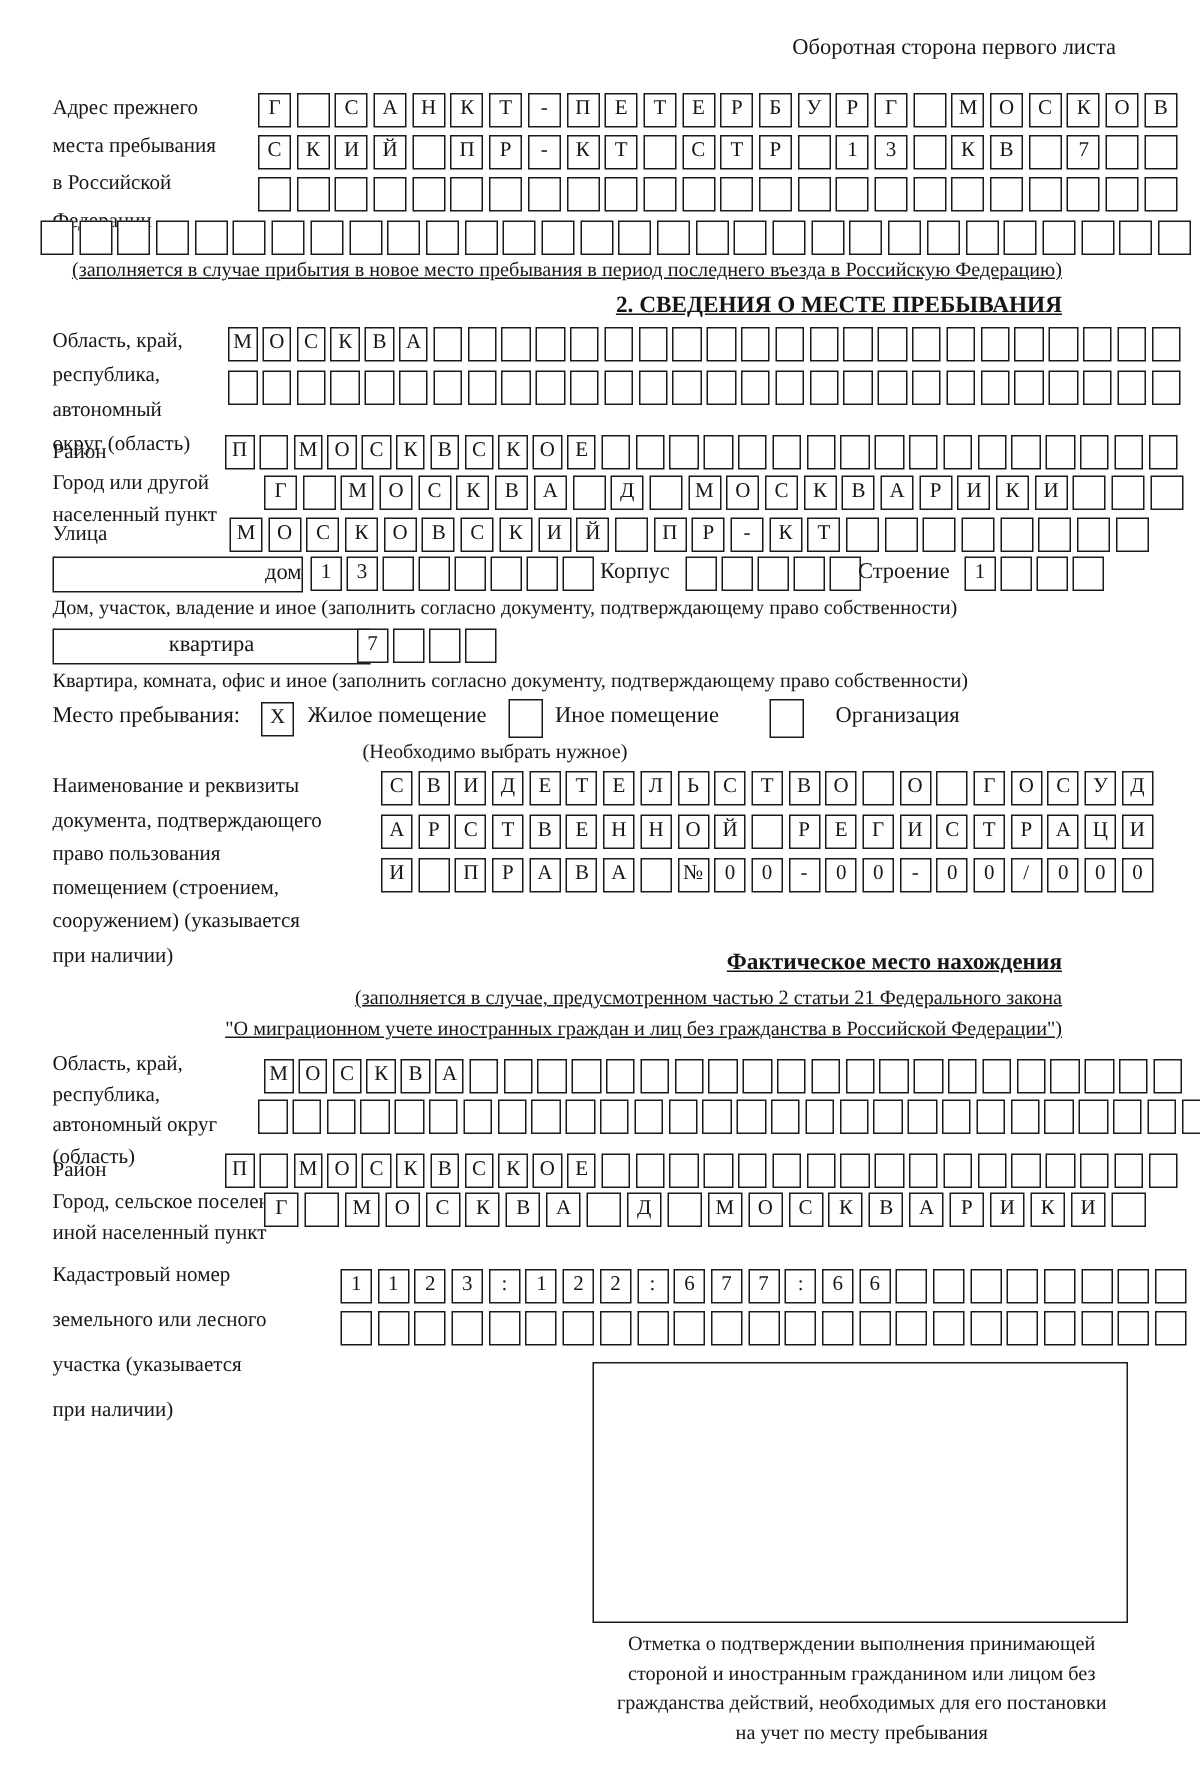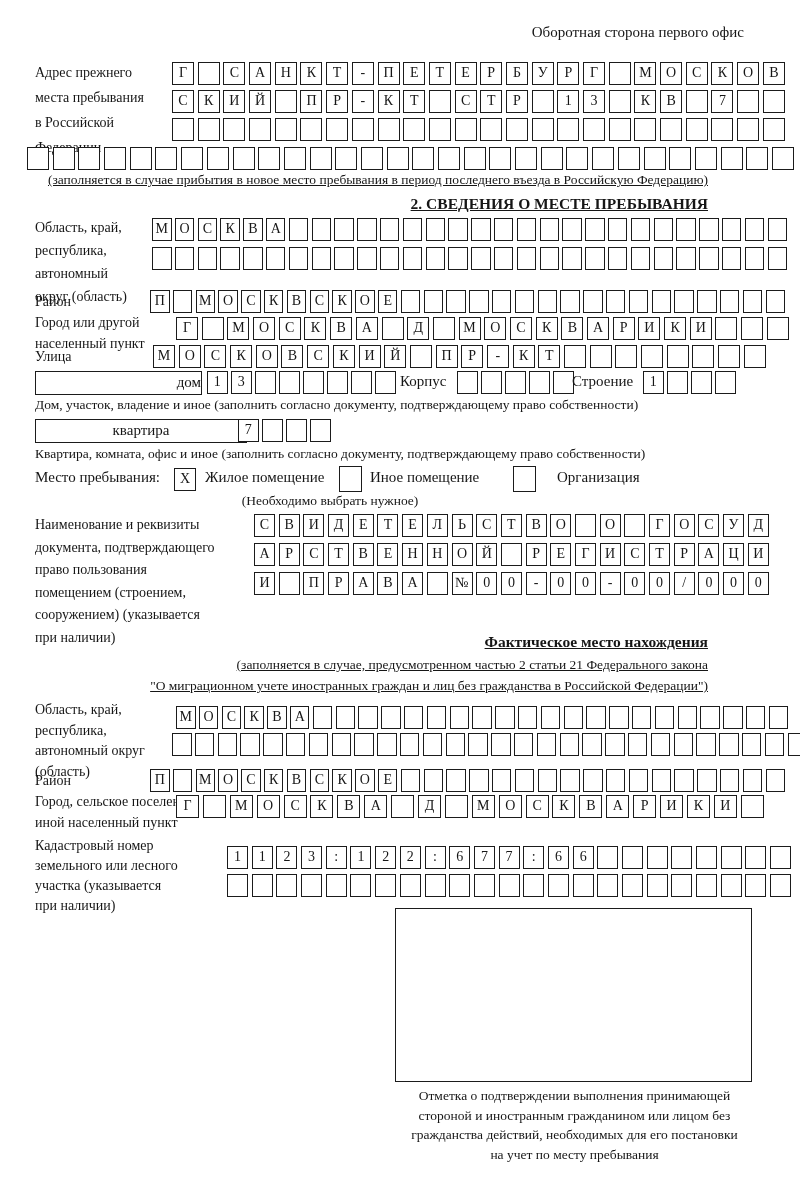--- a/index.html
+++ b/index.html
@@ -82,32 +82,32 @@
   #t-fact     { top:633px; }
   #cap-f1     { top:657px; }
   #cap-f2     { top:678px; }
   #lbl-fobl   { left:35px;  top:700px; line-height:20.5px; }
   #f-obl1     { left:176px; top:706px; }
   #f-obl2     { left:172px; top:733px; }
   #lbl-fraion { left:35px;  top:768px; }
   #f-raion    { left:150px; top:769px; }
   #lbl-fgorod { left:35px;  top:791px; line-height:21px; }
   #f-gorod    { left:176px; top:795px; }
-  #lbl-fkad   { left:35px;  top:836px; line-height:20px; }
+  #lbl-fkad   { left:35px;  top:836px; line-height:30px; }
   #f-kad1     { left:227px; top:846px; }
   #f-kad2     { left:227px; top:874px; }
 
   #stamp      { left:395px; top:908px; width:357px; height:174px; border:1.5px solid #1b1b1b; }
   #cap-stamp  { left:382px; top:1086px; width:385px; text-align:center;
                 line-height:19.5px; white-space:pre-line; }
 </style>
 </head>
 <body>
 
-<div id="hdr" class="abs">Оборотная сторона первого офис</div>
+<div id="hdr" class="abs">Оборотная сторона первого листа</div>
 
 <div id="lbl-prev" class="abs lbl">Адрес прежнего
 места пребывания
 в Российской
 Федерации</div>
 <div id="p-r1" class="abs row bw24">
     <span class="cbox">Г</span>
     <span class="cbox"></span>
     <span class="cbox">С</span>
     <span class="cbox">А</span>

